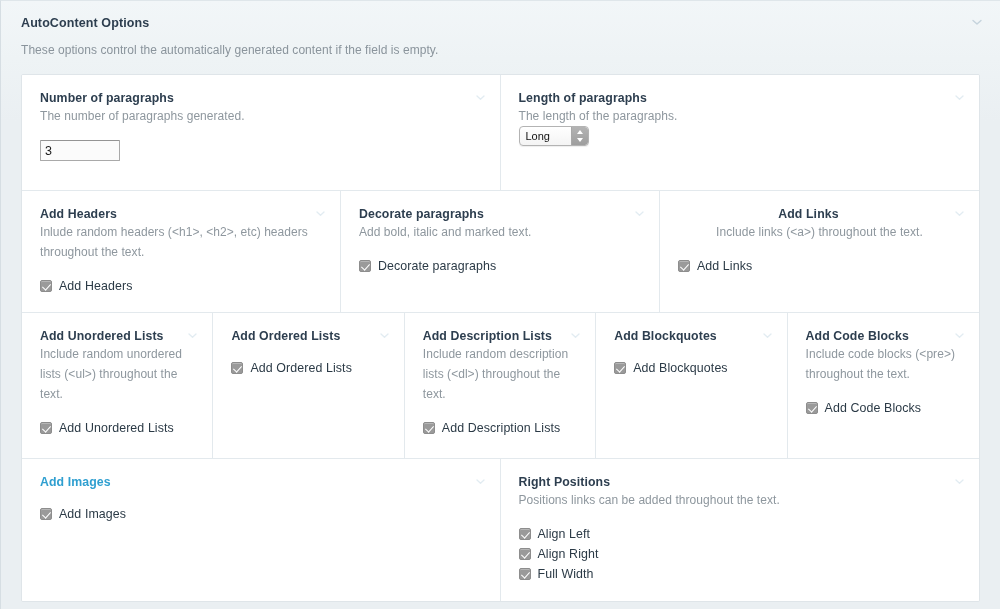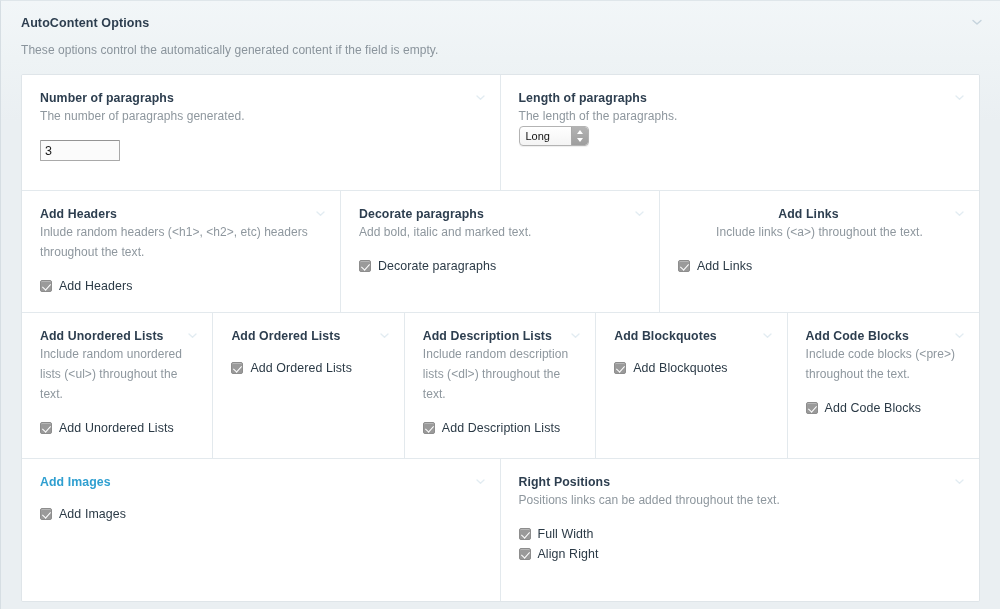--- a/index.html
+++ b/index.html
@@ -409,25 +409,29 @@
           <div class="card-title">Right Positions</div>
           <span class="card-chevron">
             <svg width="13" height="13" viewBox="0 0 13 13" aria-hidden="true">
               <path d="M3 5 L6.5 8.3 L10 5" fill="none" stroke="#bcd2e0" stroke-width="1.3" stroke-linecap="round" stroke-linejoin="round"></path>
             </svg>
           </span>
           <div class="card-desc">Positions links can be added throughout the text.</div>
           <div class="check-list">
             <label class="check-row">
               <span class="cbox"></span>
+              <span class="check-label">Align Left</span>
+            </label>
+            <label class="check-row">
+              <span class="cbox"></span>
+              <span class="check-label">Align Right</span>
+            </label>
+            <label class="check-row">
+              <span class="cbox"></span>
               <span class="check-label">Full Width</span>
-            </label>
-            <label class="check-row">
-              <span class="cbox"></span>
-              <span class="check-label">Align Right</span>
             </label>
           </div>
         </div>
       </div>
 
     </div>
   </div>
 </div>
 
 </body></html>

